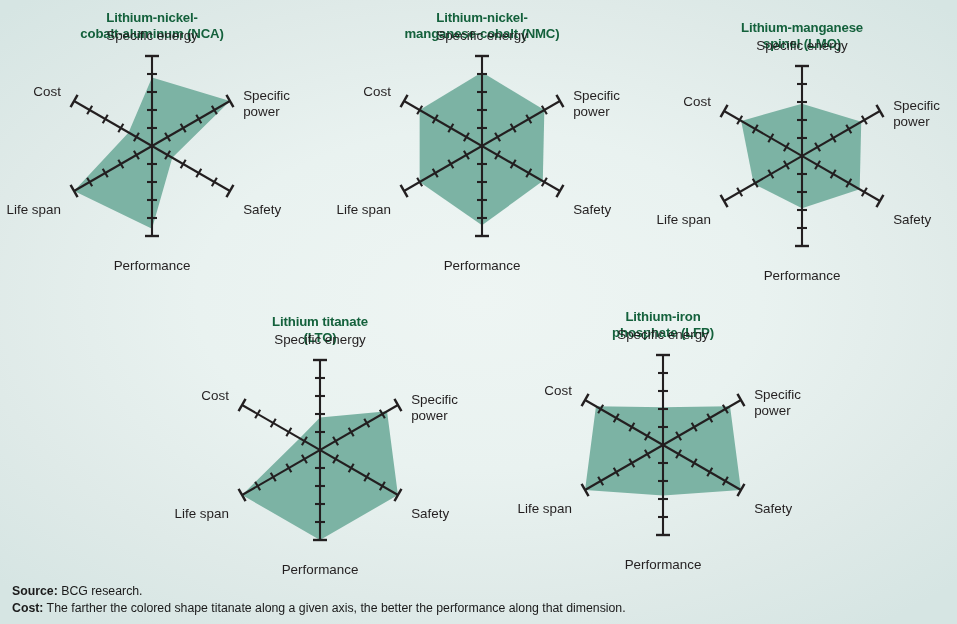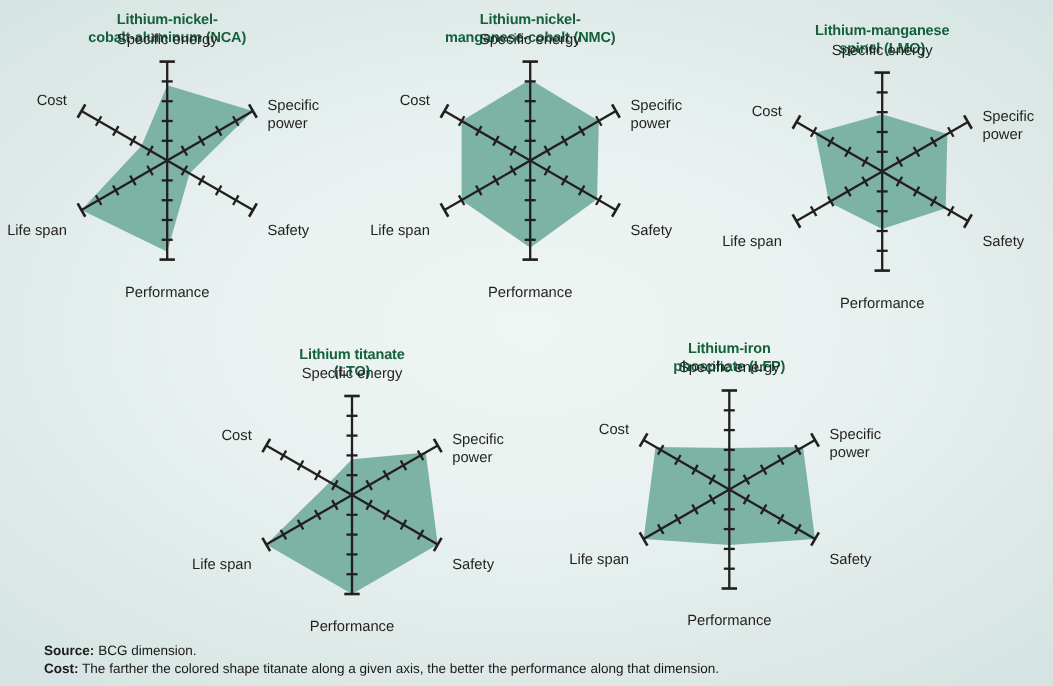--- a/index.html
+++ b/index.html
@@ -77,21 +77,21 @@
     position: absolute;
     left: 0;
     bottom: 0;
     width: 957px;
     padding: 4px 12px 8px 12px;
     box-sizing: border-box;
     font-size: 12.3px;
     line-height: 16.5px;
     color: #1a1a1a;
   }
-  .footer .lbl { font-weight: bold; margin-left: 28px; }
+  .footer .lbl { font-weight: bold; }
   .footer-line { white-space: nowrap; }
 </style>
 </head>
 <body>
 
 <div id="page">
 
   <div class="charts-area">
 
     <div class="chart-cell" id="cell-nca" style="left:2px; top:10px;">
@@ -336,20 +336,20 @@
             <text x="58.86" y="169.00" text-anchor="end" dominant-baseline="middle" class="axis-label">Life span</text>
             <text x="58.86" y="51.00" text-anchor="end" dominant-baseline="middle" class="axis-label">Cost</text>
           </svg>
       </div>
     </div>
 
   </div>
 
   <div class="footer">
     <div class="footer-line">
-      <span class="lbl">Source:</span><span> BCG dimension.</span>
+      <span class="lbl">Source:</span><span> BCG research.</span>
     </div>
     <div class="footer-line">
       <span class="lbl">Cost:</span><span> The farther the colored shape titanate along a given axis, the better the performance along that dimension.</span>
     </div>
   </div>
 
 </div>
 
 </body></html>

